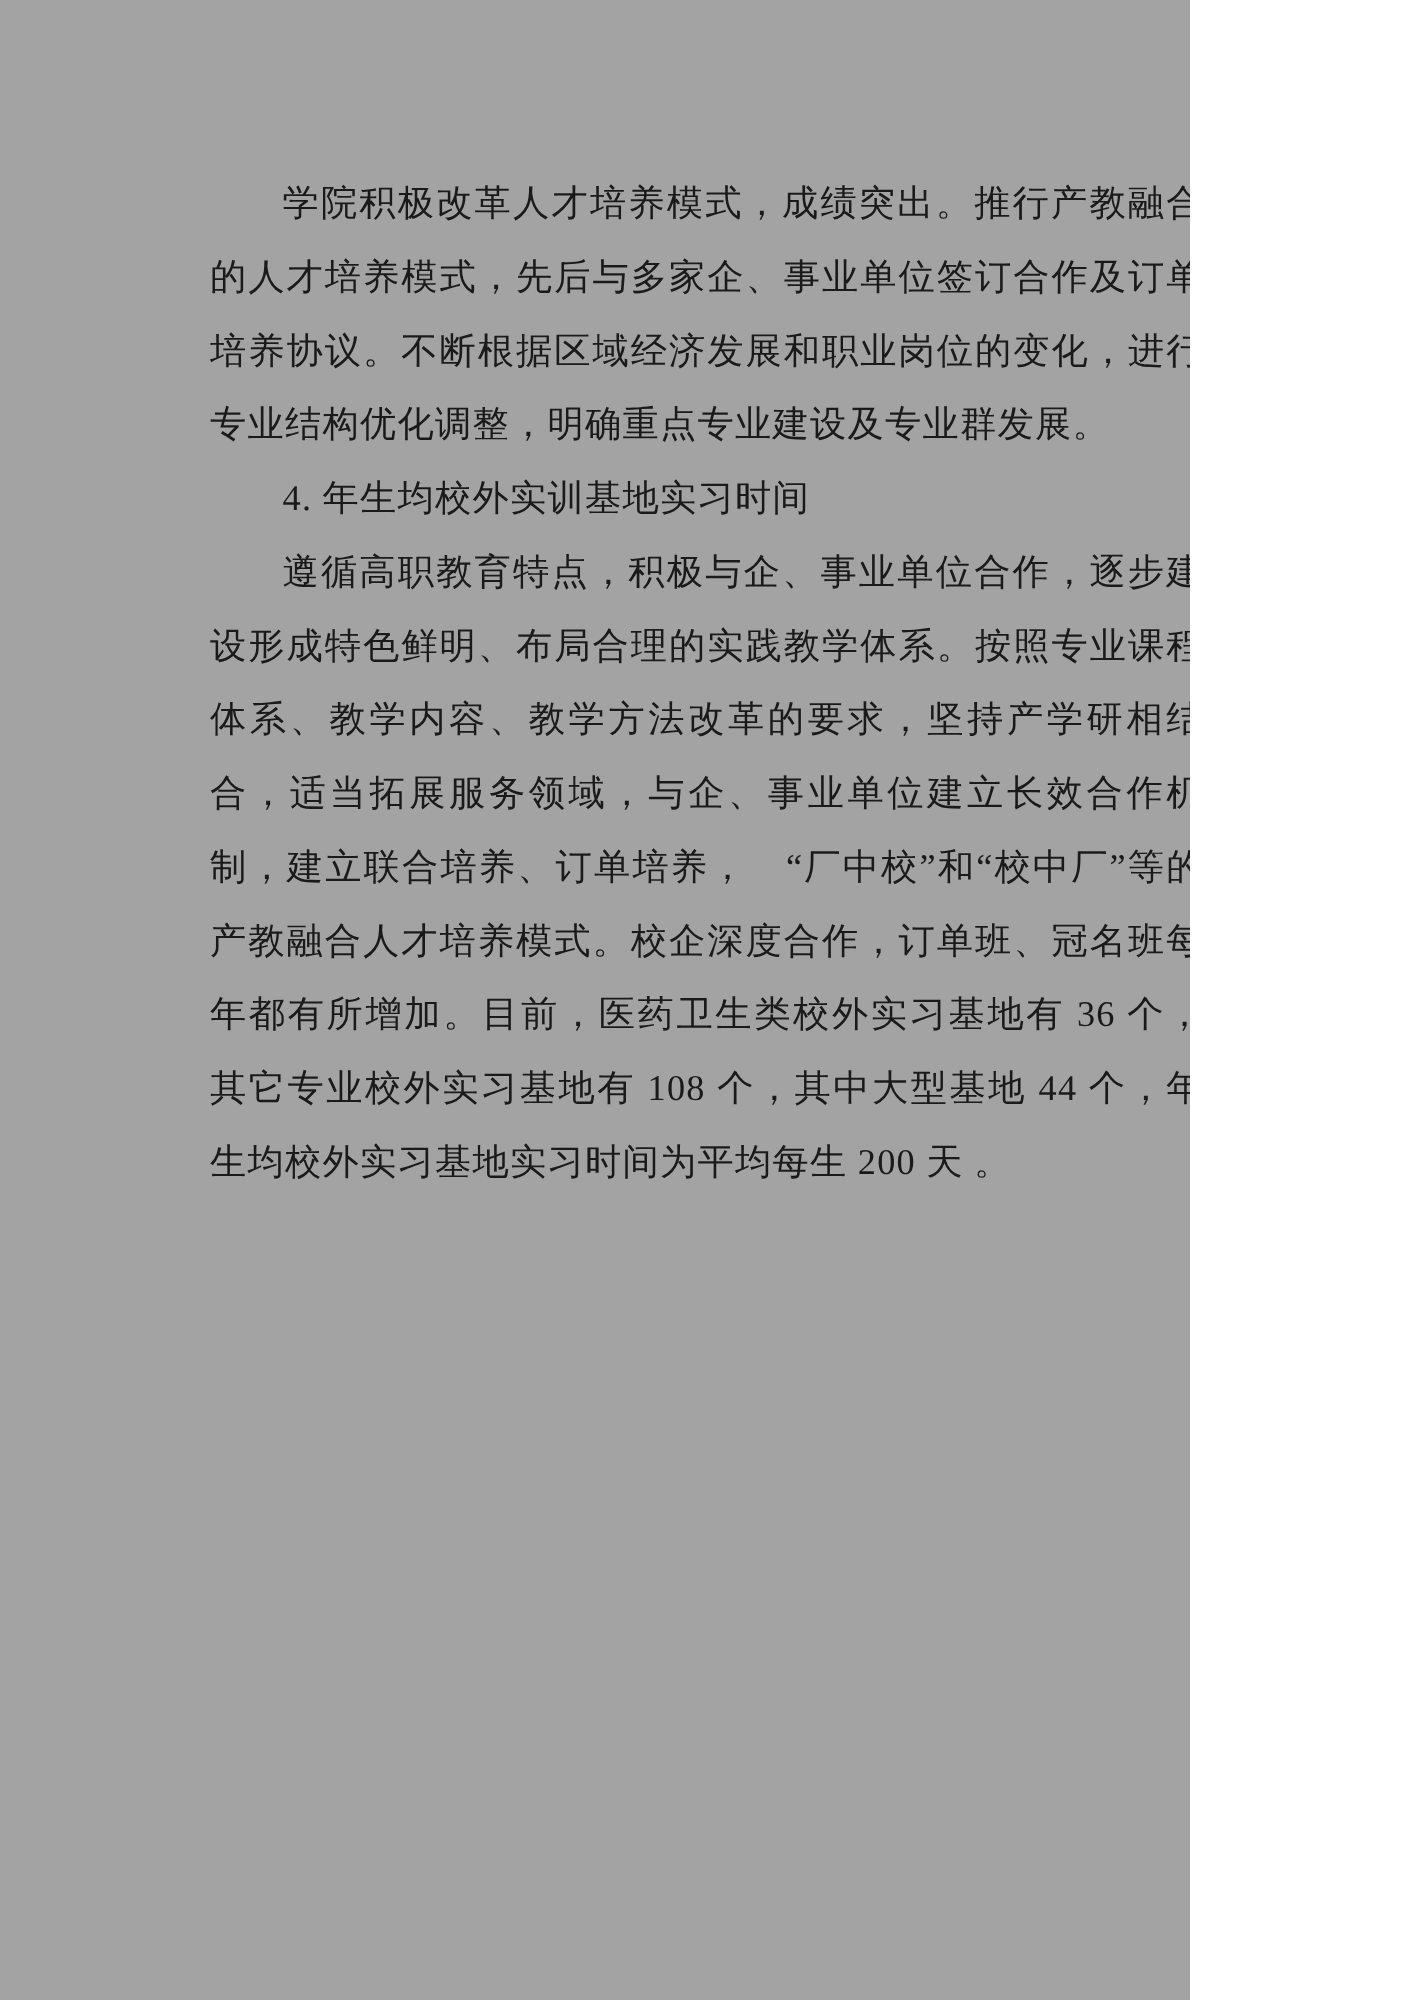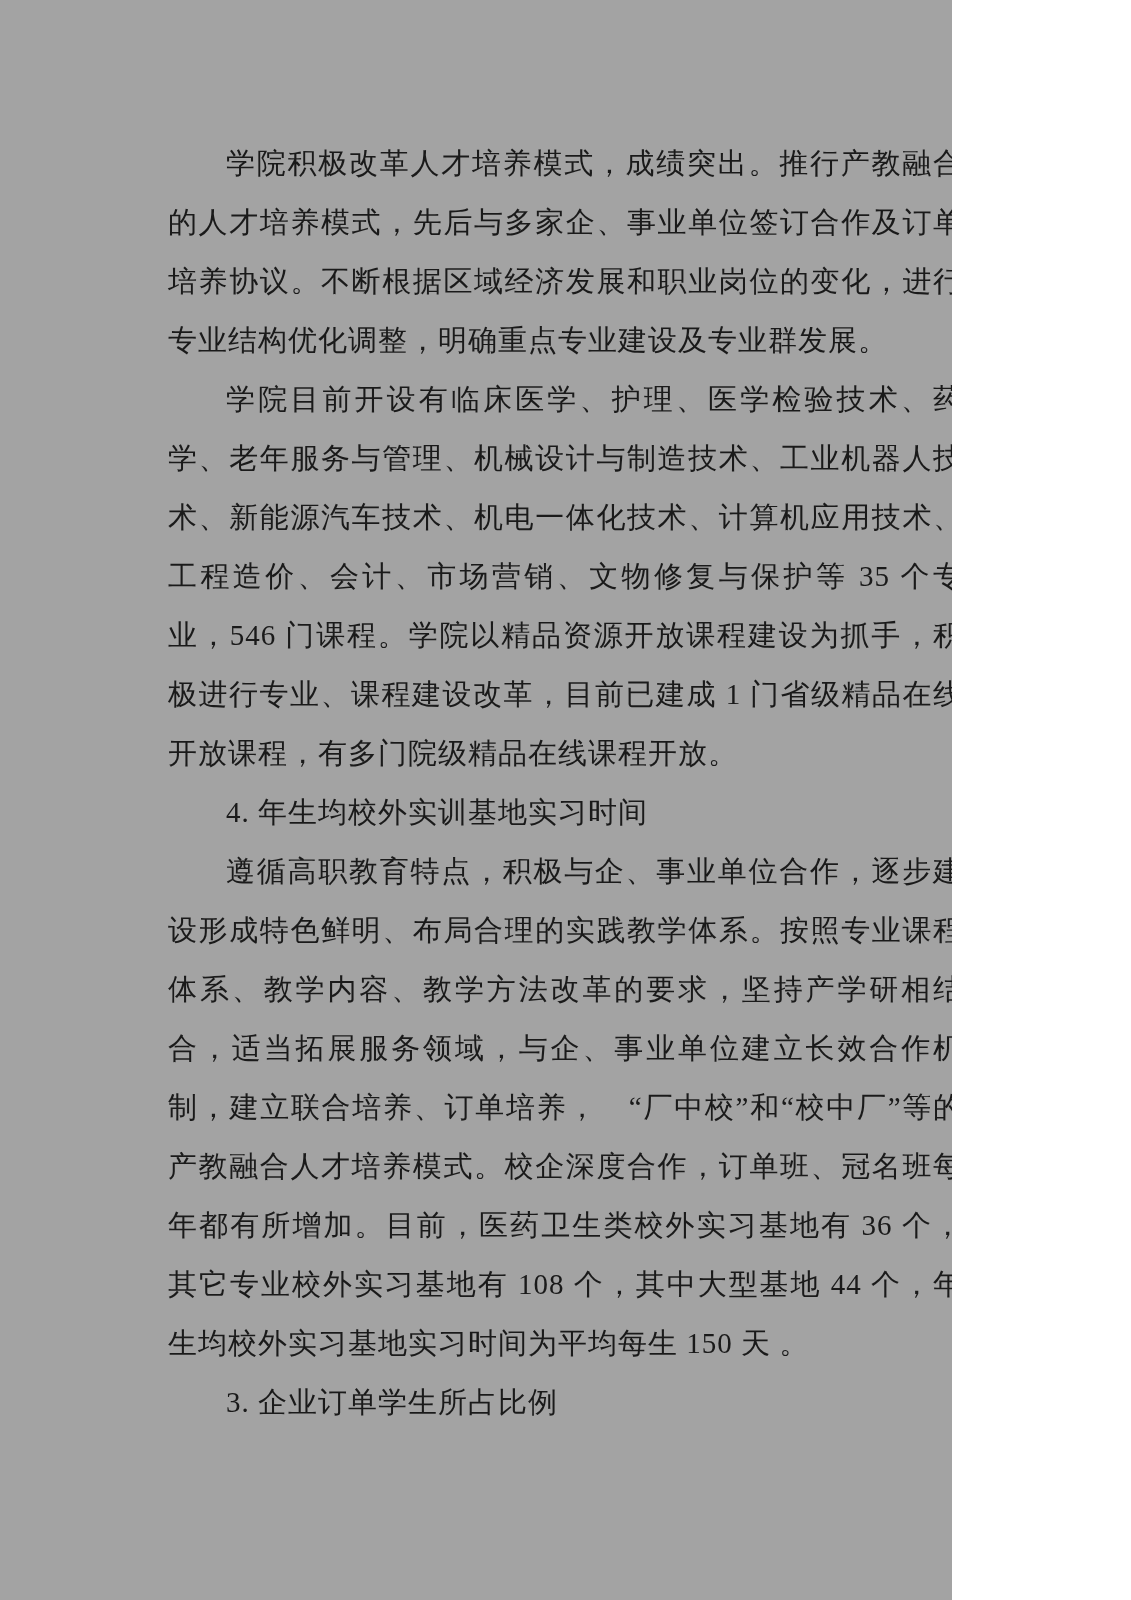--- a/index.html
+++ b/index.html
@@ -56,18 +56,16 @@
     font-size: 21px;
     color: #333333;
   }
 </style>
 </head>
 <body>
 
 <div class="page">
   <div class="content">
     <p class="body-para">学院积极改革人才培养模式，成绩突出。推行产教融合的人才培养模式，先后与多家企、事业单位签订合作及订单培养协议。不断根据区域经济发展和职业岗位的变化，进行专业结构优化调整，明确重点专业建设及专业群发展。</p>
-    <p class="body-para">学院目前开设有临床医学、护理、医学检验技术、药学、老年服务与管理、机械设计与制造技术、工业机器人技术、新能源汽车技术、机电一体化技术、计算机应用技术、工程造价、会计、市场营销、文物修复与保护等 35 个专业，546 门课程。学院以精品资源开放课程建设为抓手，积极进行专业、课程建设改革，目前已建成 1 门省级精品在线开放课程，有多门院级精品在线课程开放。</p>
     <p class="heading-para">4. 年生均校外实训基地实习时间</p>
-    <p class="body-para">遵循高职教育特点，积极与企、事业单位合作，逐步建设形成特色鲜明、布局合理的实践教学体系。按照专业课程体系、教学内容、教学方法改革的要求，坚持产学研相结合，适当拓展服务领域，与企、事业单位建立长效合作机制，建立联合培养、订单培养，　“厂中校”和“校中厂”等的产教融合人才培养模式。校企深度合作，订单班、冠名班每年都有所增加。目前，医药卫生类校外实习基地有 36 个，其它专业校外实习基地有 108 个，其中大型基地 44 个，年生均校外实习基地实习时间为平均每生 150 天 。</p>
-    <p class="heading-para">3. 企业订单学生所占比例</p>
+    <p class="body-para">遵循高职教育特点，积极与企、事业单位合作，逐步建设形成特色鲜明、布局合理的实践教学体系。按照专业课程体系、教学内容、教学方法改革的要求，坚持产学研相结合，适当拓展服务领域，与企、事业单位建立长效合作机制，建立联合培养、订单培养，　“厂中校”和“校中厂”等的产教融合人才培养模式。校企深度合作，订单班、冠名班每年都有所增加。目前，医药卫生类校外实习基地有 36 个，其它专业校外实习基地有 108 个，其中大型基地 44 个，年生均校外实习基地实习时间为平均每生 200 天 。</p>
   </div>
 </div>
 
 </body></html>

